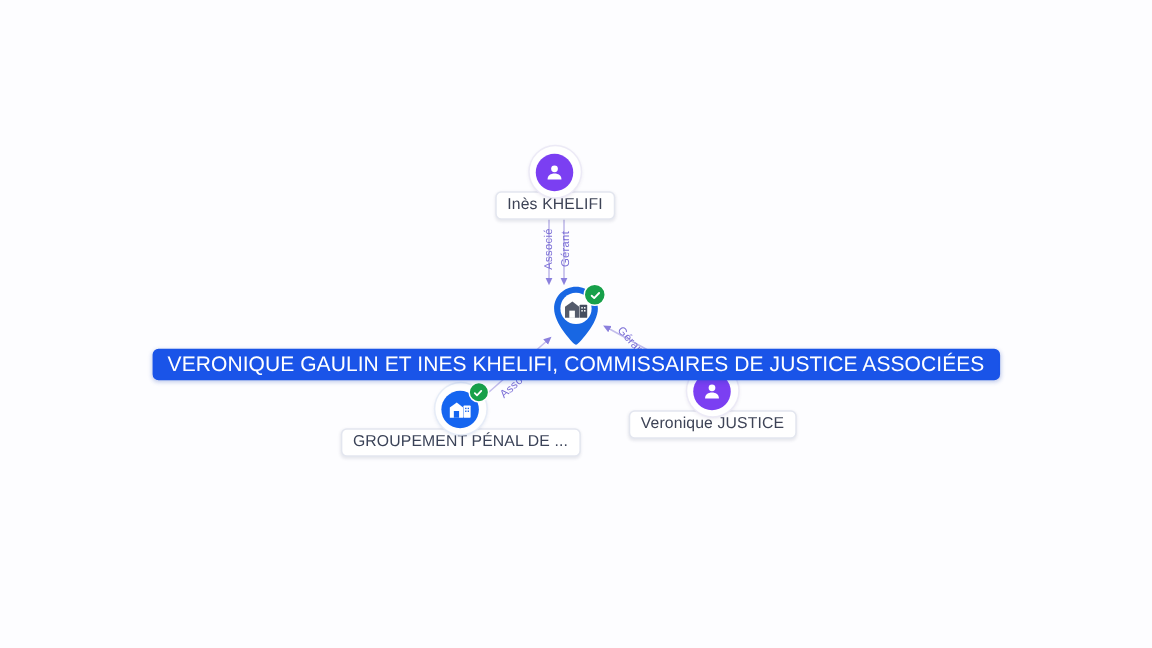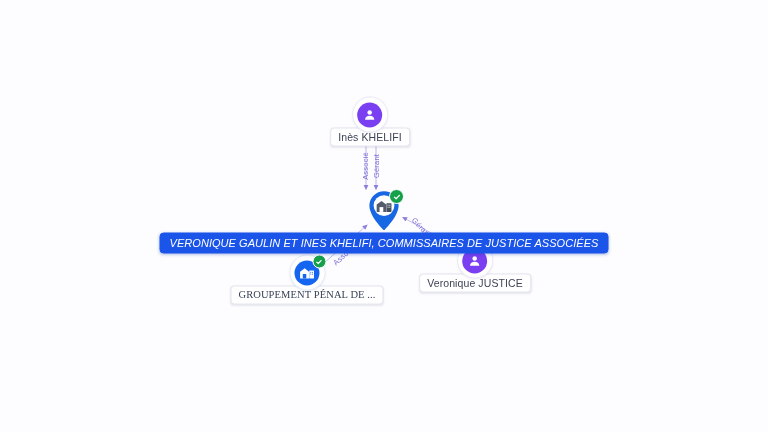--- a/index.html
+++ b/index.html
@@ -134,40 +134,38 @@
     padding: 2px 7px 3px 7px;
     font-size: 10.5px;
     line-height: 12px;
     color: #3d4356;
     white-space: nowrap;
     box-shadow: 0 1px 2px rgba(40, 50, 90, .10);
     letter-spacing: .1px;
   }
   .node-label.caps {
     color: #3a4257;
-    font-family: Liberation Serif, serif;
   }
 
   #center-label {
     position: absolute;
     left: 384px;
     top: 243px;
     transform: translate(-50%, -50%);
     background: #1a54e8;
     border: 1px solid #1a54e8;
     border-radius: 4px;
     color: #ffffff;
-    font-size: 11px;
+    font-size: 14px;
     line-height: 13px;
     padding: 3px 9px;
     white-space: nowrap;
     letter-spacing: .05px;
     box-shadow: 0 1px 3px rgba(20, 60, 180, .28);
     z-index: 40;
-    font-style: italic;
   }
 
   
   .edge-label {
     position: absolute;
     font-size: 7.5px;
     line-height: 8px;
     color: #7b6ed6;
     white-space: nowrap;
     letter-spacing: .2px;

